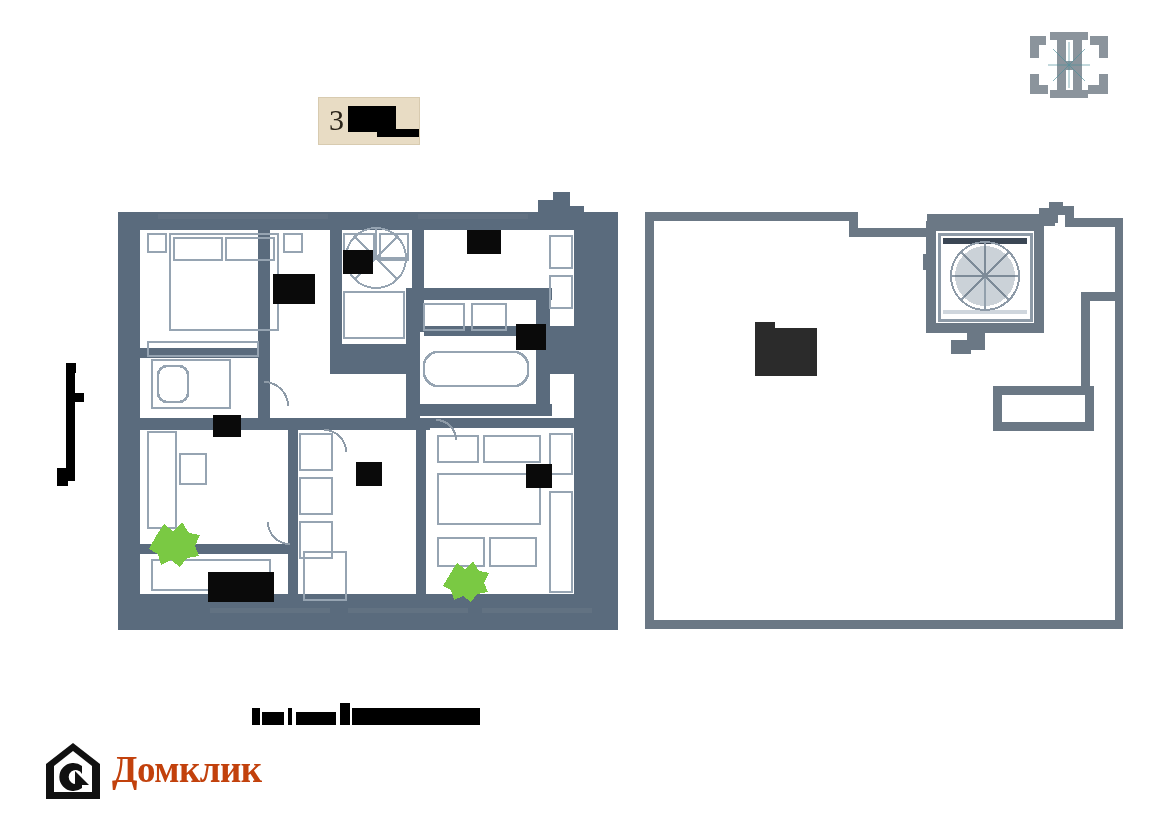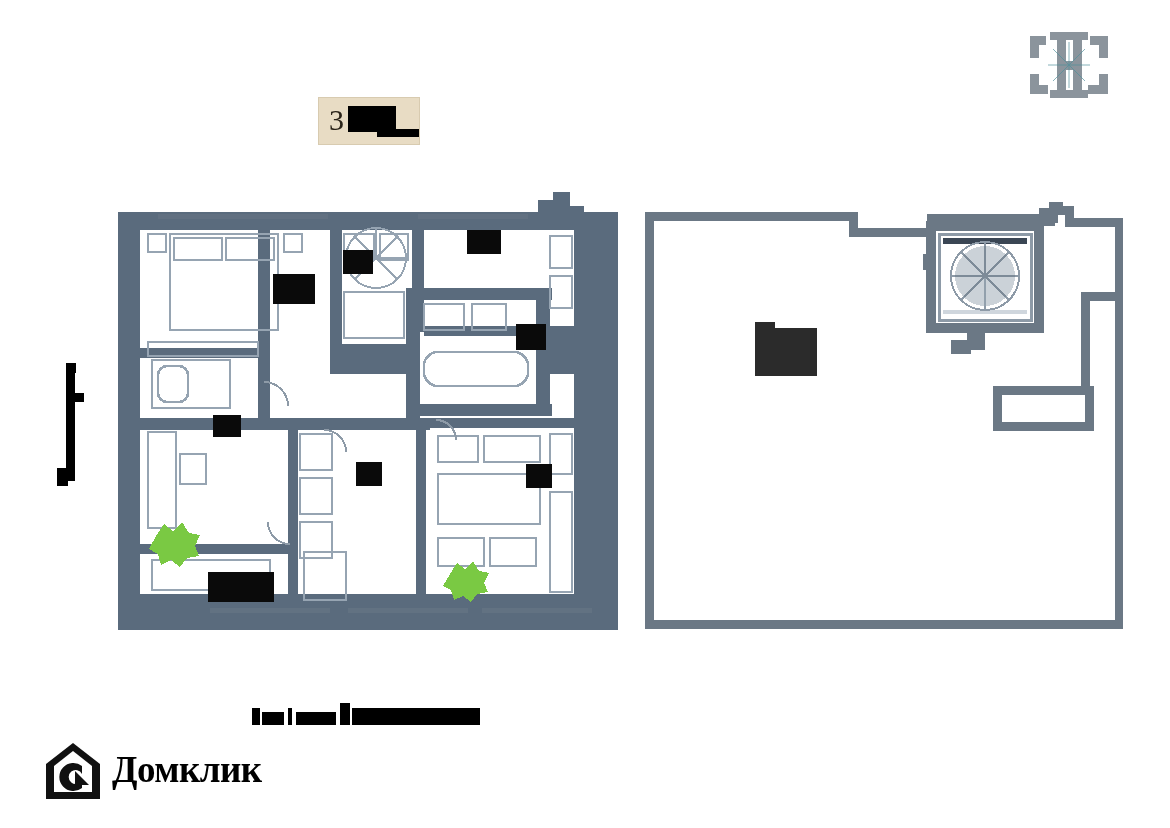--- a/index.html
+++ b/index.html
@@ -55,21 +55,21 @@
   #plan-caption .c3{position:absolute;left:36px;top:5px;width:4px;height:17px;background:#000;}
   #plan-caption .c4{position:absolute;left:44px;top:9px;width:40px;height:13px;background:#000;}
   #plan-caption .c5{position:absolute;left:88px;top:0px;width:10px;height:22px;background:#000;}
   #plan-caption .c6{position:absolute;left:100px;top:5px;width:128px;height:17px;background:#000;}
 
   
   #brand-logo{position:absolute;left:42px;top:740px;height:62px;display:flex;align-items:center;gap:8px;}
   #brand-logo .mark{width:62px;height:62px;flex:0 0 auto;}
   #brand-logo .wordmark{
     font-family:"Liberation Serif", serif;
-    font-size:37px;font-weight:bold;color:#000000;letter-spacing:-0.5px;
+    font-size:37px;font-weight:bold;color:#c2410c;letter-spacing:-0.5px;
     line-height:1;padding-bottom:4px;
   }
 </style>
 </head>
 <body>
 
 <div class="stage">
 
   <div id="room-badge">
     <span class="num">3</span>

